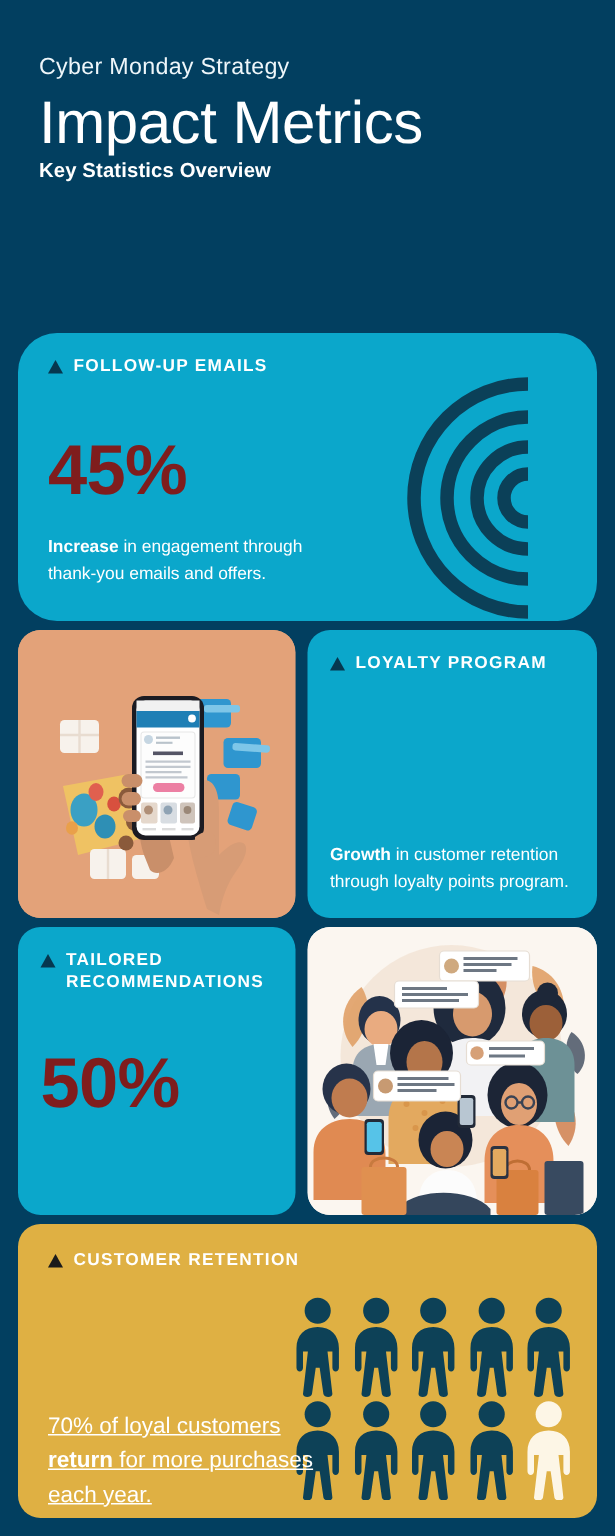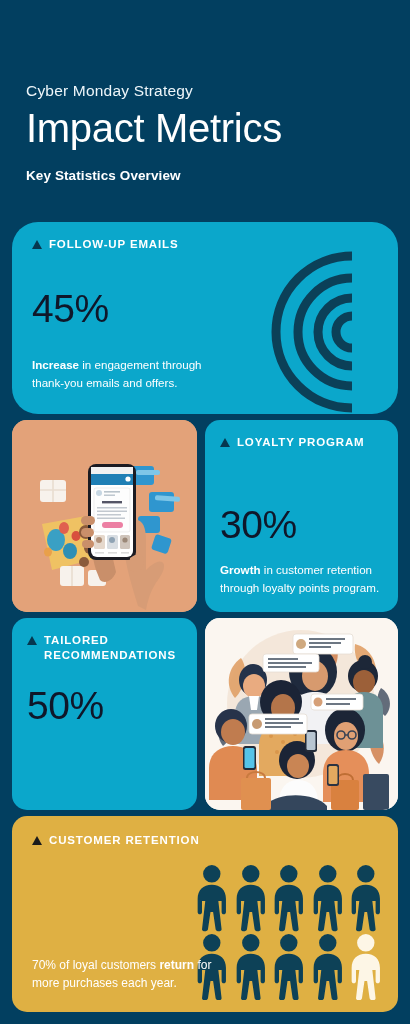--- a/index.html
+++ b/index.html
@@ -18,36 +18,36 @@
     height: 1024px;
     background: #023f60;
   }
 
   
   .header {
     position: absolute;
     left: 0; top: 0;
     width: 410px;
     height: 218px;
-    padding: 82px 26px 0 26px;
+    padding: 36px 26px 0 26px;
   }
   .eyebrow {
     font-size: 15.5px;
     font-weight: 400;
     letter-spacing: .2px;
     color: #eef6fa;
     margin-bottom: 7px;
   }
   .bigtitle {
     font-size: 40px;
     font-weight: 300;
     letter-spacing: -.3px;
     color: #ffffff;
     line-height: 1.08;
-    margin-bottom: 18px;
+    margin-bottom: 2px;
   }
   .subtitle {
     font-size: 13.5px;
     font-weight: 700;
     letter-spacing: .1px;
     color: #ffffff;
   }
 
   
   .card {
@@ -74,23 +74,23 @@
   .tri.onyellow { border-bottom-color: #1b1b1b; }
   .labeltext {
     font-size: 11.5px;
     font-weight: 700;
     letter-spacing: .85px;
     color: #ffffff;
     line-height: 1.32;
     text-transform: uppercase;
   }
   .pct {
-    font-size: 39px;
-    font-weight: 400;
-    color: #0f172a;
+    font-size: 47px;
+    font-weight: 700;
+    color: #7f1d1d;
     letter-spacing: -.5px;
     line-height: 1;
   }
   .body {
     font-size: 11.6px;
     line-height: 1.52;
     color: #ffffff;
   }
   .body b { font-weight: 700; }
 
@@ -122,40 +122,41 @@
   #card-loyalty .cardlabel { position: absolute; left: 15px; top: 15px; }
   #card-loyalty .pct       { position: absolute; left: 15px; top: 85px; }
   #card-loyalty .body      { position: absolute; left: 15px; top: 141px; width: 170px; }
 
   
   #card-tailored {
     left: 12px; top: 618px;
     width: 185px; height: 192px;
   }
   #card-tailored .cardlabel { position: absolute; left: 15px; top: 15px; width: 160px; }
-  #card-tailored .pct       { position: absolute; left: 15px; top: 68px; text-align: right; }
+  #card-tailored .pct       { position: absolute; left: 15px; top: 80px; text-align: right; }
   #card-tailored .body      { position: absolute; left: 15px; top: 126px; width: 168px; }
 
   
   #card-illus-group {
     left: 205px; top: 618px;
     width: 193px; height: 192px;
     background: #fbf6f0;
   }
 
   
   #card-retention {
     left: 12px; top: 816px;
     width: 386px; height: 196px;
   }
   #card-retention .cardlabel { position: absolute; left: 20px; top: 17px; }
   #card-retention .labeltext { color: #ffffff; }
   #card-retention .body {
-    position: absolute; left: 20px; top: 140px; width: 180px;
-    font-size: 12px;
+    position: absolute; left: 20px; top: 124px; width: 180px;
+    font-size: 15px;
+    text-decoration: underline;
   }
   #card-retention .pictogram {
     position: absolute; right: 14px; top: 48px;
     width: 190px; height: 136px;
   }
 
   
   .peoplegrid {
     display: grid;
     grid-template-columns: repeat(5, 1fr);
@@ -307,21 +308,20 @@
 
       <path d="M118 138 C 126 132 132 134 132 142 C 132 150 124 154 118 150 Z" fill="#d79c76"></path>
     </svg>
   </div>
 
   <div class="card cyan" id="card-loyalty">
     <div class="cardlabel">
       <span class="tri"></span>
       <span class="labeltext">LOYALTY PROGRAM</span>
     </div>
-    <div class="pct">30%</div>
     <div class="body">
       <b>Growth</b><span> in customer retention through loyalty points program.</span>
     </div>
   </div>
 
   <div class="card cyan" id="card-tailored">
     <div class="cardlabel">
       <span class="tri"></span>
       <span class="labeltext">TAILORED RECOMMENDATIONS</span>
     </div>

